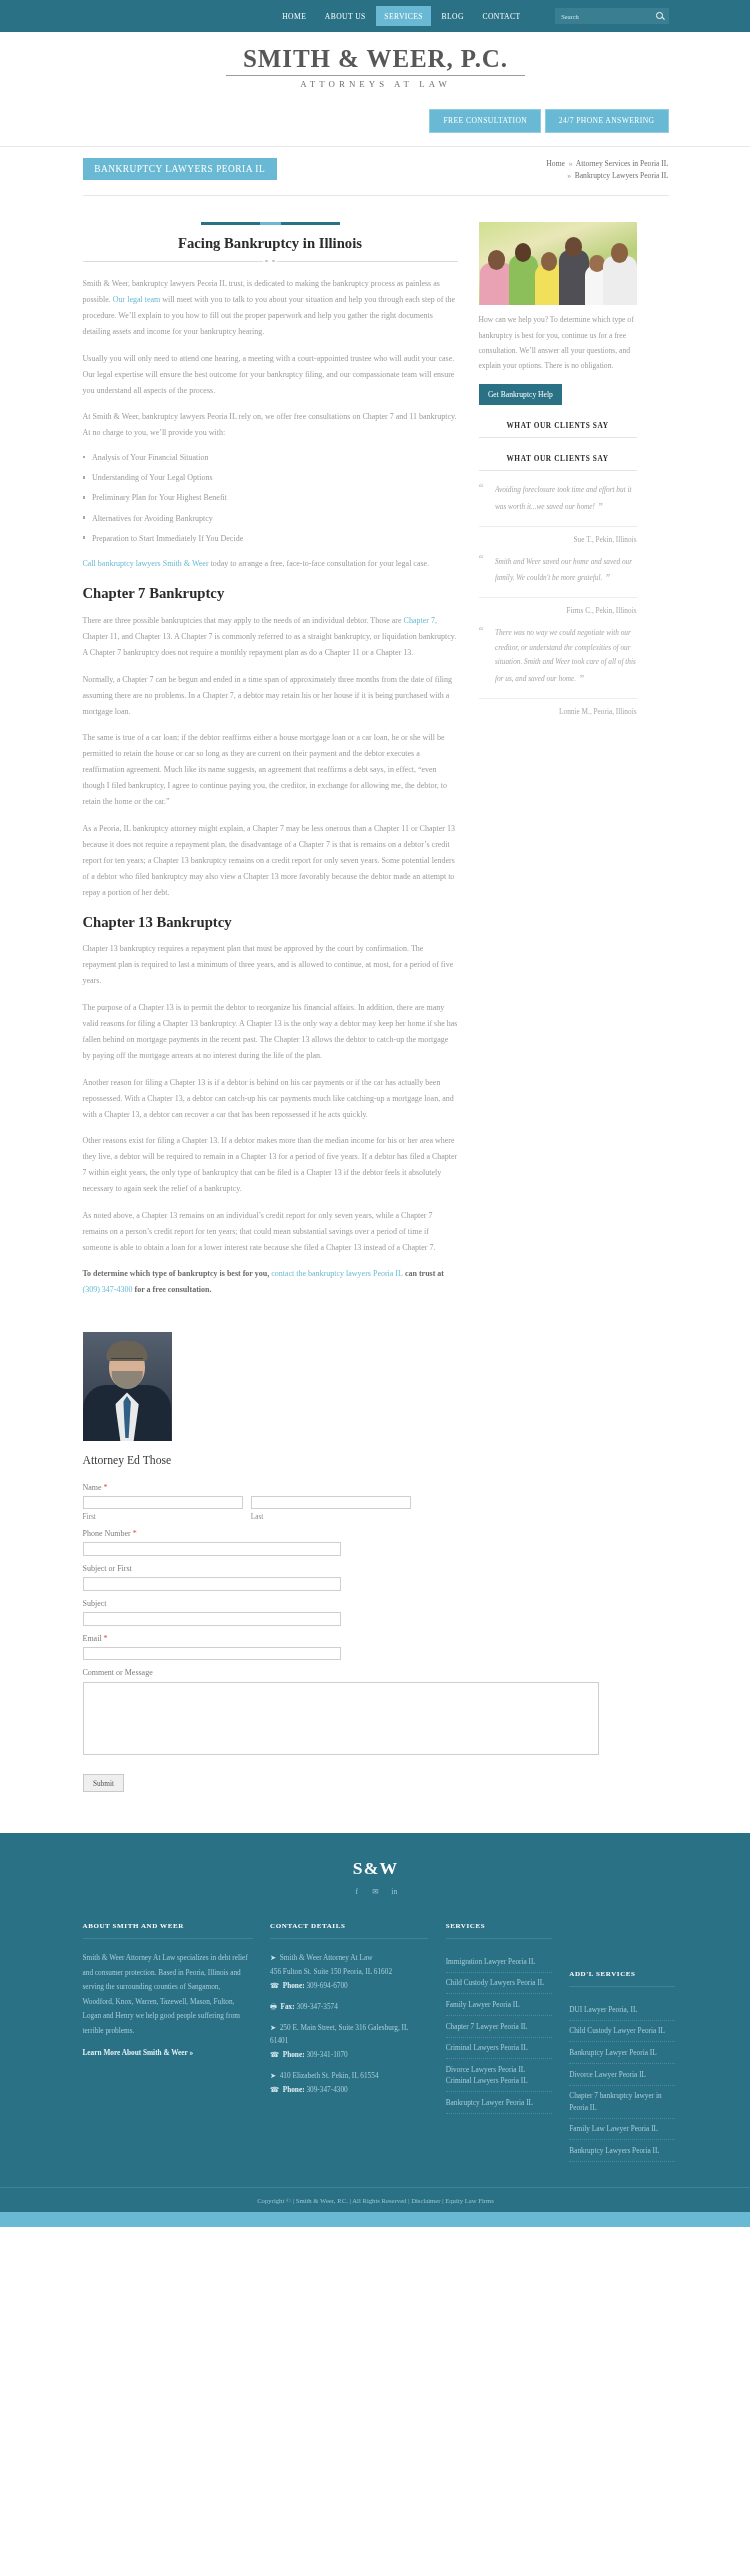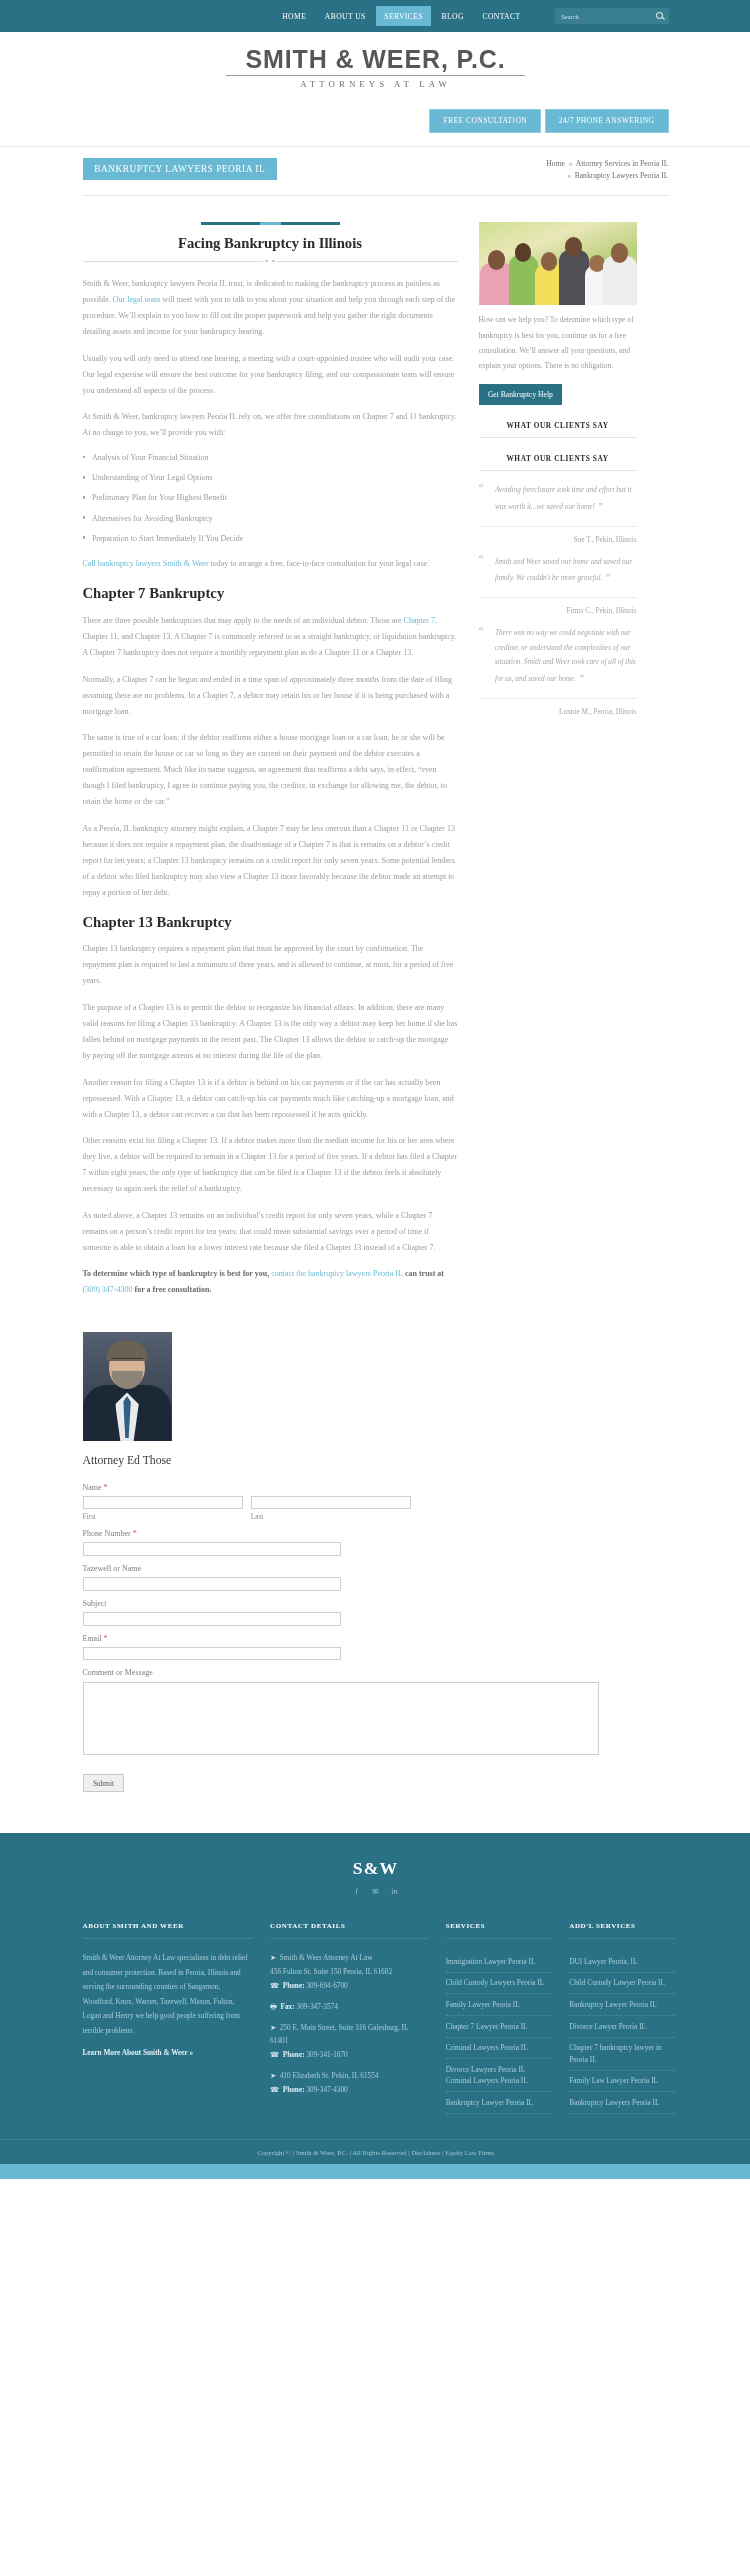--- a/index.html
+++ b/index.html
@@ -39,21 +39,21 @@
   }
   .search-icon:after {
     content:""; position:absolute; width:2.9px; height:0.9px; background:#fff;
     transform:rotate(45deg); right:-0.6px; bottom:0.6px;
   }
 
   
   .logoband { background:#fff; padding:14px 0 4.7px; }
   .logo-inner { width:586px; margin:0 auto; text-align:center; }
   .logo-main {
-    font-family:Liberation Sans, sans-serif; font-weight:bold; color:#575757;
+    font-family:Liberation Serif, serif; font-weight:bold; color:#575757;
     font-size:25px; letter-spacing:0.9px; line-height:1.05;
   }
   .logo-rule { width:299px; height:1.2px; background:#9a9a9a; margin:2.9px auto 2.3px; }
   .logo-sub {
     font-family:"Liberation Serif", serif; color:#6e6e6e;
     font-size:8.8px; letter-spacing:4.1px;
   }
 
   
   .ctaband { width:586px; margin:0 auto; display:flex; justify-content:flex-end; padding:15.2px 0 13px; }
@@ -190,21 +190,21 @@
   .social { display:flex; justify-content:center; gap:9.4px; padding:8.2px 0 3.5px; }
   .social span {
     color:#9fc7d4; font-size:7.6px; cursor:pointer; width:9.4px; height:9.4px;
     display:inline-flex; align-items:center; justify-content:center;
   }
   .footer-cols { width:586px; margin:0 auto; display:flex; gap:17.6px; padding:16.4px 0 24.6px; }
   .fcol { flex:1; }
   .fcol.c1 { flex:0 0 170px; }
   .fcol.c2 { flex:0 0 158px; }
   .fcol.c3 { flex:0 0 106px; }
-  .fcol.c4 { flex:0 0 106px; }
+  .fcol.c4 { flex:0 0 106px;margin-top:48px; }
   .fcol h4 {
     color:#ffffff; font-size:7px; letter-spacing:0.6px; font-weight:bold;
     margin:0 0 8.2px; font-family:"Liberation Serif", serif;
   }
   .fcol .ftitle-rule { border-bottom:0.6px solid #3e8399; margin-bottom:11.7px; }
   .fcol p { font-size:7.3px; line-height:2.0; color:#a8cdd9; margin:0 0 9.4px; }
   .fcol a.more { color:#e3f1f6; font-size:7.3px; font-weight:bold; text-decoration:none; }
   .fcontact-item { font-size:7.3px; color:#a8cdd9; line-height:1.9; margin-bottom:7px; }
   .fcontact-item .ficon { color:#cfe3ea; margin-right:3.5px; }
   .fcontact-item b { color:#e0f0f5; }
@@ -391,21 +391,21 @@
         </div>
       </div>
     </div>
 
     <div class="form-field">
       <label class="form-label"><span>Phone Number</span> <span class="req">*</span></label>
       <input class="t wide" type="text" value="" style="">
     </div>
 
     <div class="form-field">
-      <label class="form-label">Tazewell or Name</label>
+      <label class="form-label">Subject or First</label>
       <input class="t wide" type="text" value="" style="">
     </div>
 
     <div class="form-field">
       <label class="form-label">Subject</label>
       <input class="t wide" type="text" value="" style="">
     </div>
 
     <div class="form-field">
       <label class="form-label"><span>Email</span> <span class="req">*</span></label>

